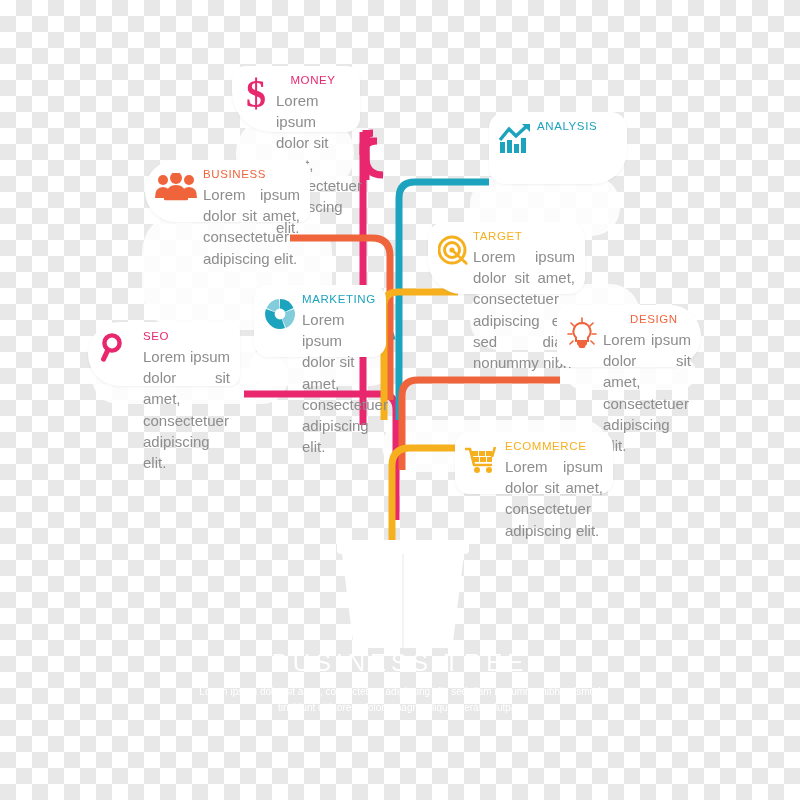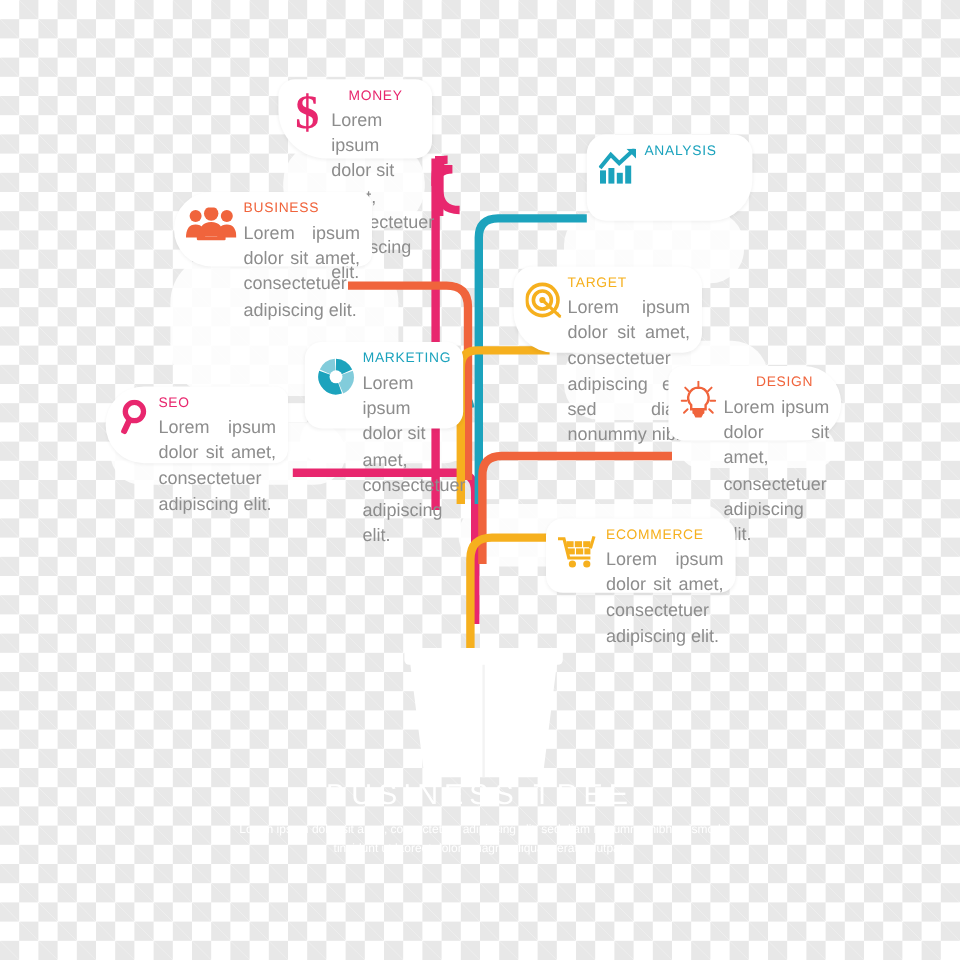--- a/index.html
+++ b/index.html
@@ -63,29 +63,29 @@
   #card-socially .ttl{color:#f0643c;}
 
   #card-target{left:428px;top:222px;width:157px;height:72px;
     border-radius:16px 16px 16px 34px;}
   #card-target .ico{width:30px;margin-right:5px;margin-top:5px;}
   #card-target .ttl{color:#f6b01e;}
 
   #card-marketing{left:254px;top:285px;width:132px;height:72px;
     border-radius:14px 14px 14px 14px;}
   #card-marketing .ico{width:32px;margin-right:6px;margin-top:5px;}
-  #card-marketing .ttl{color:#1ca3bd;text-align:right;}
+  #card-marketing .ttl{color:#1ca3bd;}
 
   #card-design{left:557px;top:305px;width:144px;height:62px;
     border-radius:16px 40px 40px 16px;}
   #card-design .ico{width:30px;margin-right:6px;margin-top:4px;}
   #card-design .ttl{color:#f0643c;padding-left:27px;}
 
   #card-seo{left:88px;top:322px;width:152px;height:64px;
-    border-radius:40px 14px 14px 40px;}
+    border-radius:40px 14px 14px 40px;gap:11px;}
   #card-seo .ico{width:28px;margin-right:6px;margin-top:3px;}
   #card-seo .ttl{color:#e8276e;}
 
   #card-ecommerce{left:455px;top:432px;width:158px;height:62px;
     border-radius:14px 14px 14px 14px;}
   #card-ecommerce .ico{width:34px;margin-right:6px;margin-top:5px;}
   #card-ecommerce .ttl{color:#f6b01e;}
 
   
   .blob{position:absolute;background:#ffffff;opacity:0.86;}

